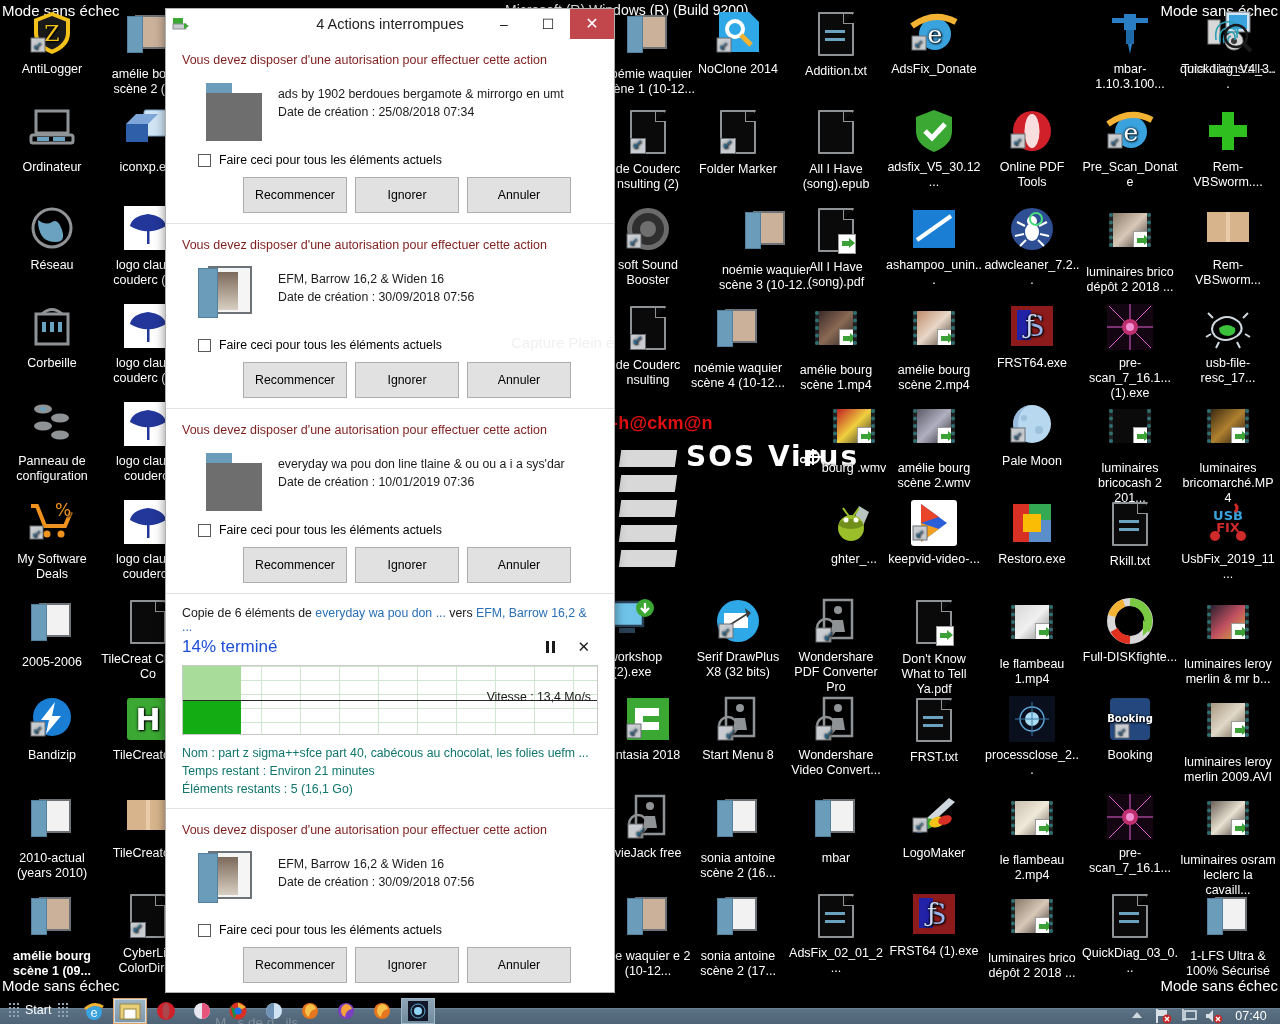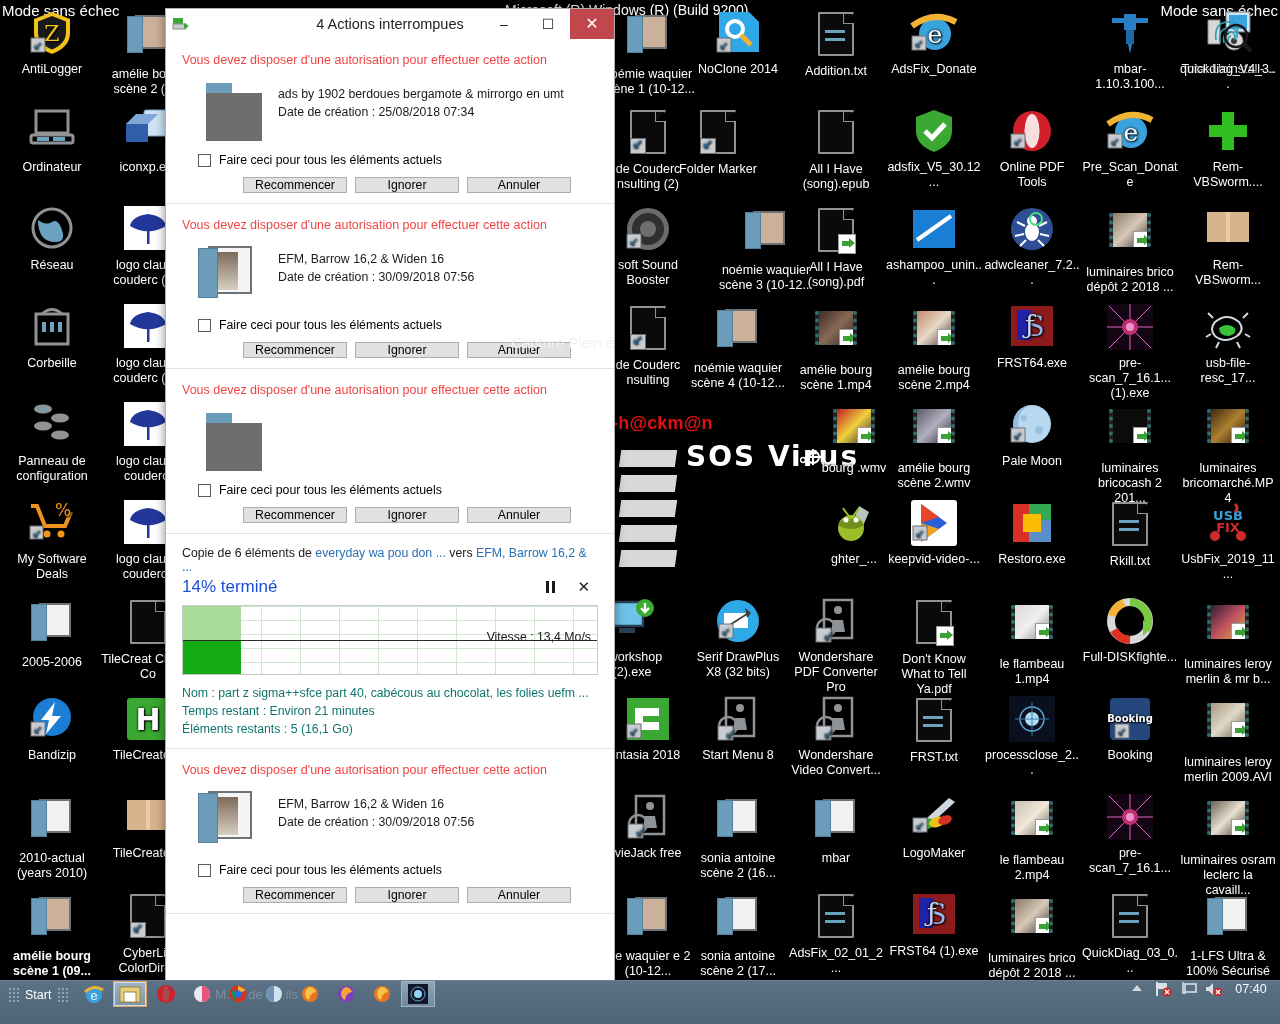--- a/index.html
+++ b/index.html
@@ -135,23 +135,23 @@
     border: 1px solid #6a6e72;
   }
   .shortcut:after {
     content: "\2199"; position: absolute; left: 1px; top: -3px;
     font-size: 13px; color: #2c6a93; line-height: 16px;
   }
 
   
   #taskbar {
     position: absolute; left: 0; bottom: 0;
-    width: 1280px; height: 44px;
+    width: 1280px; height: 16px;
     background: linear-gradient(#5b7184, #4e6476);
-    display: flex; align-items: flex-start;
+    display: flex; align-items: flex-end;
     border-top: 1px solid #6a8196;
   }
   #startbtn {
     display:flex; align-items:center; gap:6px;
     height: 28px; padding: 0 8px;
     color: #ffffff; font-size: 12.5px;
   }
   .grip { width:11px; height:16px;
     background-image: radial-gradient(#8fa4b5 40%, transparent 41%);
     background-size: 4px 4px; }
@@ -209,42 +209,42 @@
   .wbtn {
     width: 44px; height: 30px; display:flex;
     align-items:center; justify-content:center;
     font-size: 14px; color:#222;
   }
   .wbtn.close { background:#c1474c; color:#fff; font-size:16px; }
 
   #dlgbody { flex: 1 1 auto; overflow: hidden; }
 
   .action-block { padding: 14px 16px 10px 16px; border-bottom: 1px solid #e2e2e2; }
-  .action-block .headline { font-size: 12.5px; color: #ef4444; margin-bottom: 12px; }
+  .action-block .headline { font-size: 12.5px; color: #7f1d1d; margin-bottom: 12px; }
   .action-row { display: flex; gap: 22px; align-items: flex-start; padding-left: 16px; }
   .action-row .thumb { width: 58px; height: 52px; flex: 0 0 58px; position: relative; }
   .action-row .meta { padding-top: 6px; font-size: 12.3px; line-height: 18px; color: #1a1a1a; }
 
   .thumb-generic .grey { position:absolute; left:8px; top:14px; width:56px; height:48px; background:#6e6e6e; }
   .thumb-generic .blue { position:absolute; left:8px; top:4px; width:26px; height:11px; background:#6b9dbb; }
 
   .thumb-folder { }
   .thumb-folder .fback { position:absolute; left:10px; top:2px; width:44px; height:48px;
       background:#f5f5f5; border:2px solid #6d7276; }
   .thumb-folder .fpho  { position:absolute; left:18px; top:8px; width:22px; height:38px;
       background: linear-gradient(#7c6a5a, #d8cfc2); }
   .thumb-folder .ffront{ position:absolute; left:0; top:4px; width:20px; height:50px;
       background:#6b9dbb; border:1px solid #53809c; }
 
   .chk-row { display:flex; align-items:center; gap:8px; margin: 22px 0 10px 16px; font-size:12.3px; }
   .chkbox { width: 13px; height: 13px; border: 1px solid #5a5a5a; background:#fff; }
 
   .btnrow { display:flex; gap: 8px; justify-content:flex-end; padding-right: 27px; }
   .btn {
-    min-width: 104px; height: 16px;
+    min-width: 104px; height: 36px;
     background: #e1e1e1; border: 1px solid #adadad;
     font-size: 12.3px; color: #000;
     display:flex; align-items:center; justify-content:center;
   }
 
   
   .prog-block { padding: 12px 16px 10px 16px; border-bottom: 1px solid #e2e2e2; }
   .prog-line1 { font-size: 12.3px; color:#1a1a1a; }
   .prog-line1 a { color:#2a6fb5; text-decoration:none; }
   .prog-head { display:flex; align-items:center; margin-top: 3px; }
@@ -417,21 +417,21 @@
         <span class="lbl">iconxp.e...</span>
       </div>
       <div class="icon" style="left: 600px; top: 108px;">
         <div class="glyph">
           <div class="doc">
             <span class="shortcut"></span>
           </div>
         </div>
         <span class="lbl">de Couderc nsulting (2)</span>
       </div>
-      <div class="icon" style="left: 670px; top: 108px;">
+      <div class="icon" style="left: 690px; top: 108px;">
         <div class="glyph">
           <div class="doc">
             <span class="shortcut"></span>
           </div>
         </div>
         <span class="lbl">Folder Marker</span>
       </div>
       <div class="icon" style="left: 788px; top: 108px;">
         <div class="glyph">
           <div class="doc"></div>
@@ -1176,20 +1176,24 @@
       <div class="btn">Annuler</div>
     </div>
   </div>
   <div class="action-block">
     <div class="headline">Vous devez disposer d'une autorisation pour effectuer cette action</div>
     <div class="action-row">
       <div class="thumb thumb-generic">
               <span class="blue"></span>
               <span class="grey"></span>
             </div>
+      <div class="meta">
+        <div>everyday wa pou don line tlaine &amp; ou ou a i a sys'dar</div>
+        <div>Date de création : 10/01/2019 07:36</div>
+      </div>
     </div>
     <label class="chk-row">
       <span class="chkbox"></span>
       <span>Faire ceci pour tous les éléments actuels</span>
     </label>
     <div class="btnrow">
       <div class="btn">Recommencer</div>
       <div class="btn">Ignorer</div>
       <div class="btn">Annuler</div>
     </div>

